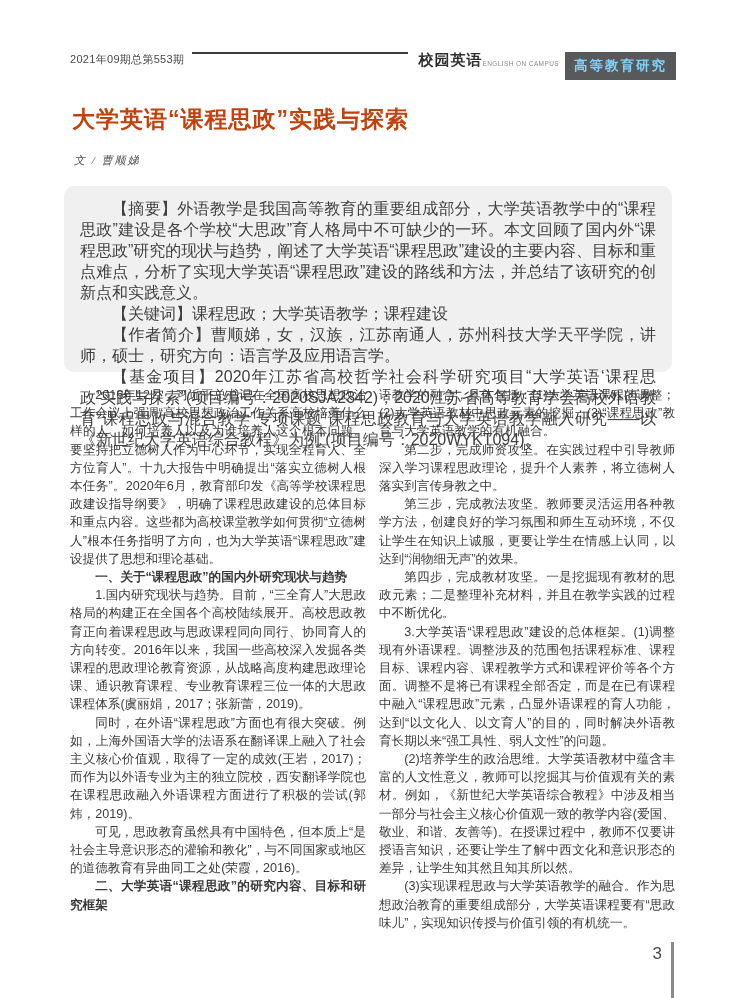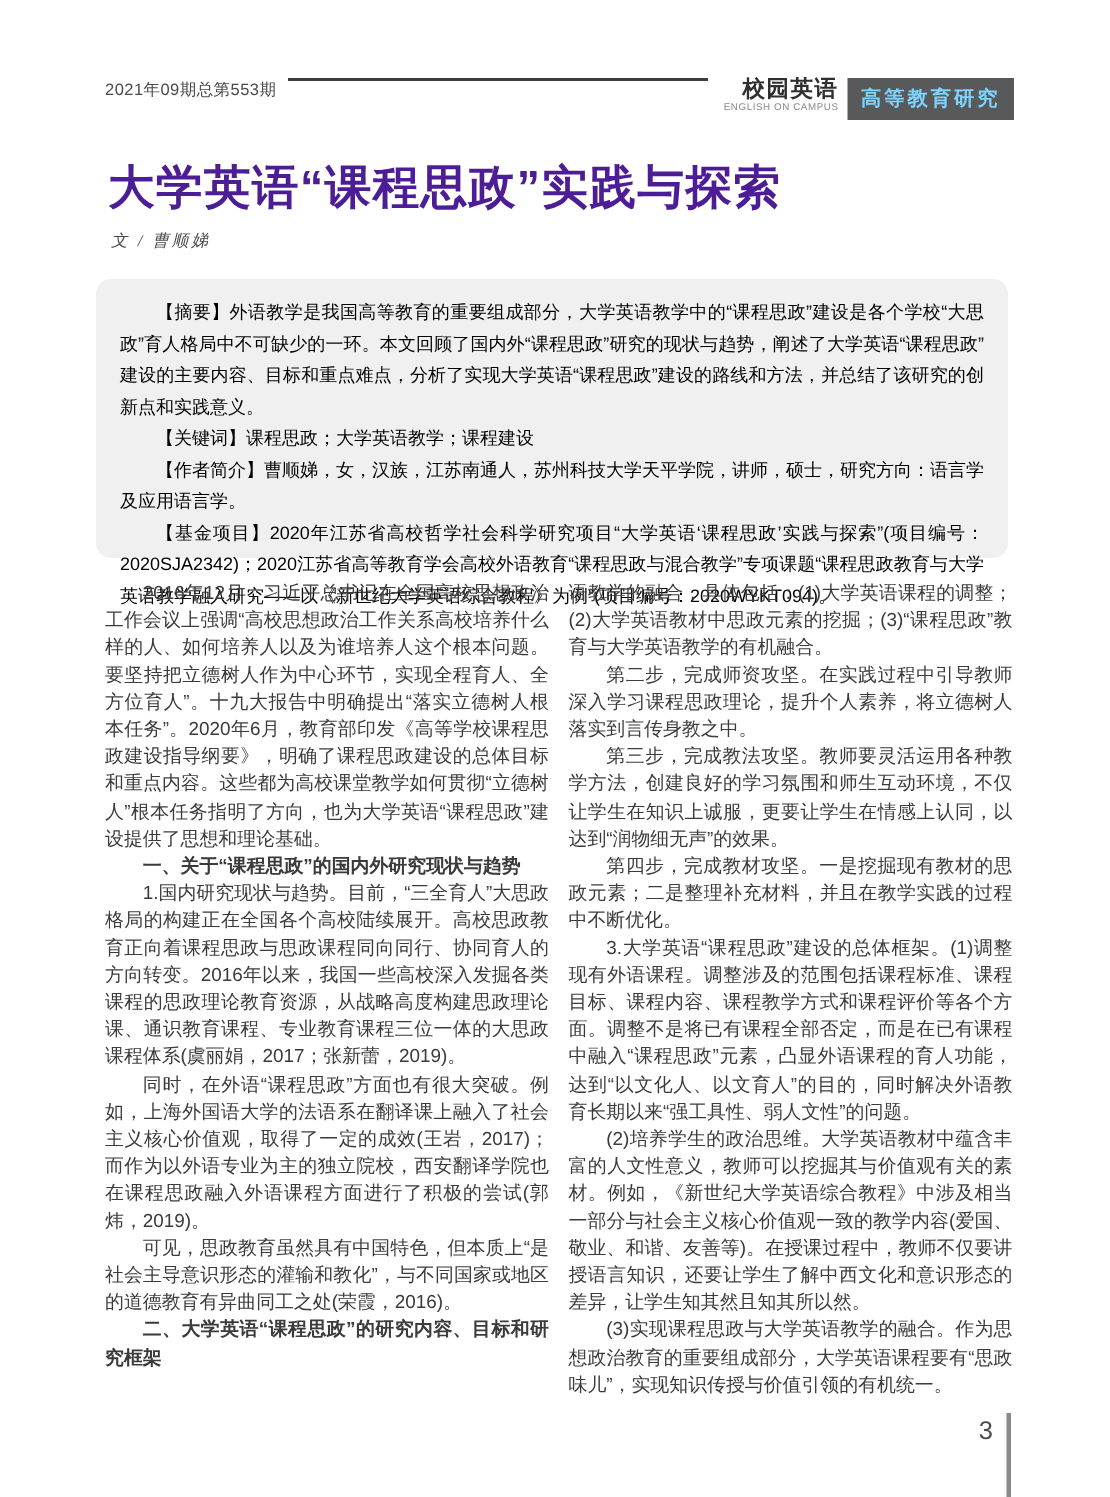--- a/index.html
+++ b/index.html
@@ -8,46 +8,46 @@
     font-family:"Liberation Sans","DejaVu Sans",sans-serif;
     color:#3b3b3b;overflow:hidden;
   }
   
   .page-header{
     position:absolute;top:52px;left:70px;right:64px;
     display:flex;align-items:flex-start;
   }
   .issue-no{font-size:11px;color:#4a4a4a;white-space:nowrap;letter-spacing:.3px;}
   .header-rule{flex:1;height:2px;background:#3c3c3c;margin:0 10px 0 8px;}
-  .brand{display:flex;flex-direction:column;align-items:flex-end;line-height:1;margin-right:6px;}
+  .brand{display:flex;flex-direction:row;align-items:flex-end;line-height:1;margin-right:6px;}
   .brand-cn{font-size:15px;font-weight:bold;color:#2f2f2f;letter-spacing:1px;}
   .brand-en{font-size:6.5px;color:#8a8a8a;margin-top:2px;letter-spacing:.4px;}
   .section-badge{
     background:#58595b;color:#7dd3fc;font-size:13.5px;font-weight:bold;
     padding:5px 9px;letter-spacing:2px;white-space:nowrap;
   }
   
   .article-title{
     position:absolute;top:104px;left:72px;right:64px;
-    font-size:31px;font-weight:bold;color:#4c1d95;letter-spacing:1px;margin:0;
+    font-size:23px;font-weight:bold;color:#c2410c;letter-spacing:1px;margin:0;
   }
   .byline{
     position:absolute;top:153px;left:74px;
     font-size:11px;color:#4a4a4a;
     font-family:"Liberation Serif","DejaVu Serif",serif;
     font-style:italic;letter-spacing:2px;
   }
   
   .abstract-box{
     position:absolute;top:186px;left:64px;width:608px;height:186px;
     background:#f0f0f1;border-radius:10px;
     padding:12px 16px;box-sizing:border-box;
   }
   .abstract-box p{
-    margin:0;font-size:12px;line-height:21px;color:#000000;
+    margin:0;font-size:16px;line-height:21px;color:#404040;
     text-indent:2em;text-align:justify;
   }
   
   .body-columns{
     position:absolute;top:386px;left:70px;right:65px;
     display:flex;gap:13px;
   }
   .col{flex:1;min-width:0;}
   .col p{
     margin:0;font-size:12.6px;line-height:18.2px;color:#3b3b3b;

